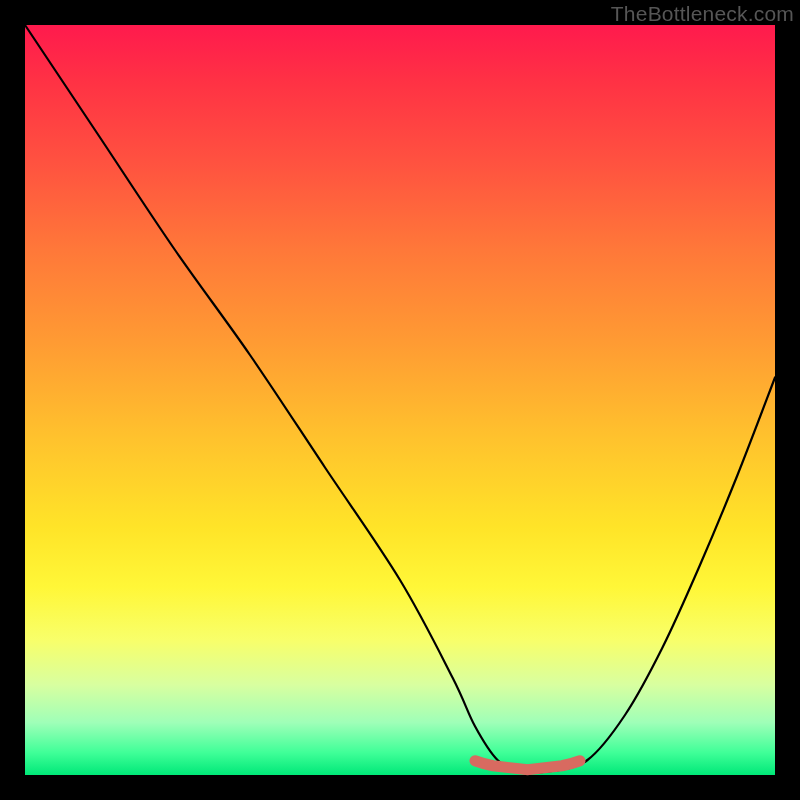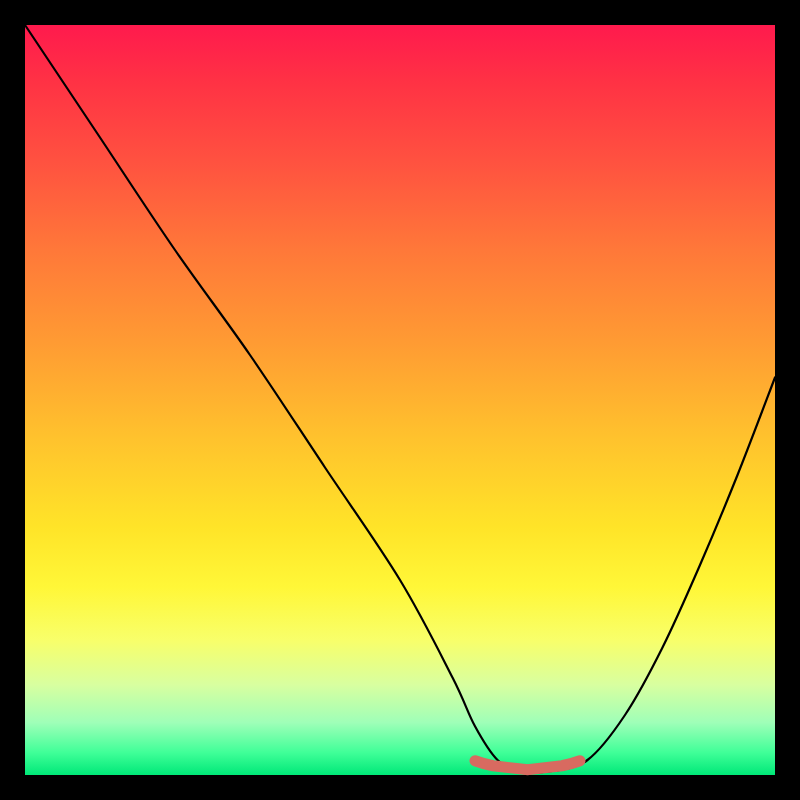--- a/index.html
+++ b/index.html
@@ -62,13 +62,14 @@
 <body>
 
 <div class="frame">
   <div class="plot-area"></div>
 
   <svg class="curve-layer" viewBox="0 0 750 750" preserveAspectRatio="none">
     <path fill="none" stroke-width="2.2" stroke-linecap="round" stroke="#000000" d="M 0 0 C 5 7.5 17.5 26.25 30 45 C 42.5 63.75 55 82.5 75 112.5 C 95 142.5 125 188.75 150 225 C 175 261.25 200 293.74999999999994 225 329.99999999999994 C 250 366.24999999999994 275 405 300 442.5 C 325 480 353.75 520 375 555 C 396.25 590 414.99999999999994 628.125 427.49999999999994 652.5 C 439.99999999999994 676.875 442.5 687.5 450 701.25 C 457.5 715 465 727.5 472.5 735 C 480 742.5 486.25 744.375 495 746.25 C 503.75 748.125 513.75 748.125 525 746.25 C 536.25 744.375 550 744.375 562.5 735 C 575 725.625 587.5 708.75 600 690 C 612.5 671.25 625 647.5 637.5 622.5 C 650 597.5 662.5 568.75 675 540 C 687.5 511.25 700 481.25 712.5 450 C 725 418.75 743.75 368.75 750 352.5"></path>
     <path fill="none" stroke-width="11" stroke-linecap="round" stroke="#d86a60" d="M 450 735.75 Q 458 738.75 468 740.75 L 502.5 744.75 L 537 740.75 Q 547 738.75 555 735.75"></path>
   </svg>
 
+  <div class="watermark">TheBottleneck.com</div>
 </div>
 
 </body></html>

